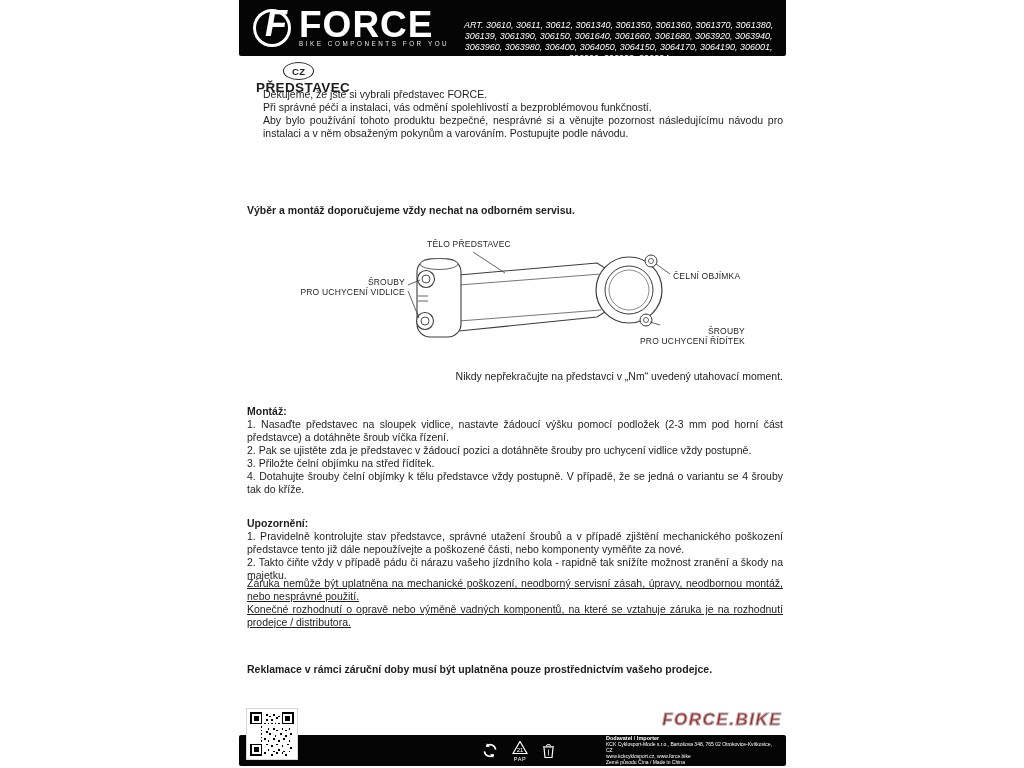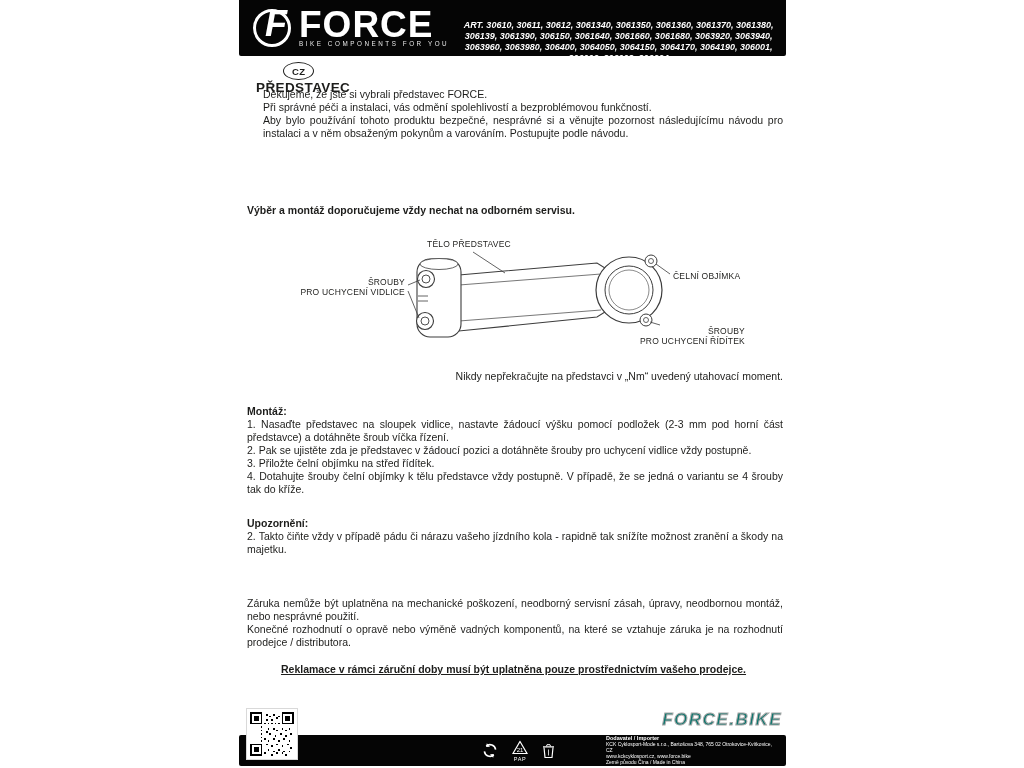--- a/index.html
+++ b/index.html
@@ -29,58 +29,58 @@
     font-style:italic; font-weight:bold; font-size:36px; color:#fff; line-height:1;
   }
   .logo-brand {
     font-weight:bold; font-size:37px; line-height:29px;
     color:#fff; letter-spacing:1px;
   }
   .logo-tagline {
     font-size:6.3px; letter-spacing:2.55px; color:#e8e8e8; margin-top:1px; white-space:nowrap;
   }
   .art-numbers {
-    flex:1 1 auto; color:#fff; font-size:9px; font-weight:bold; font-style:italic;
+    flex:1 1 auto; color:#fff; font-size:9px; font-weight:normal; font-style:italic;
     line-height:11px; text-align:center;margin-top:28px;
   }
 
   
   .title-row { position:absolute; top:62px; left:8px; display:flex; align-items:center;flex-direction:column; }
   .cz-badge {
     display:inline-flex; align-items:center; justify-content:center;
     width:31px; height:18px; border:1.6px solid #1d1d1b; border-radius:50%;
     font-weight:bold; font-size:9.5px; letter-spacing:0.3px;
   }
   .page-title { font-weight:bold; font-size:13.5px; margin-left:9px; letter-spacing:0.4px; }
 
   
   .txt { font-size:10.5px; line-height:13px; text-align:justify; }
   .bold { font-weight:bold; }
   .intro       { position:absolute; top:88px;  left:24px; right:3px; }
   .service-note{ position:absolute; top:180px; left:8px; right:3px;margin-top:24px; }
   .torque-note { position:absolute; top:370px; left:8px; right:3px; text-align:right; }
   .montaz      { position:absolute; top:405px; left:8px; right:3px; }
   .upozorneni  { position:absolute; top:517px; left:8px; right:3px; }
-  .warranty    { position:absolute; top:597px; left:8px; right:3px; }
-  .claim       { position:absolute; top:663px; left:8px; right:6px; text-align:center;text-decoration:underline; }
+  .warranty    { position:absolute; top:577px; left:8px; right:3px;text-decoration:underline; }
+  .claim       { position:absolute; top:663px; left:8px; right:6px; text-align:left; }
 
   
   .diagram { position:absolute; top:233px; left:38px; width:472px; height:128px; }
   .diagram svg { position:absolute; left:0; top:0; }
   .dlabel {
     position:absolute; font-size:8.5px; line-height:10px; letter-spacing:0.2px;
     color:#1d1d1b; white-space:nowrap;
   }
   .dlabel.center { text-align:right; }
 
   
   .force-bike-outline {
     position:absolute; right:4px; bottom:38px;
     font-size:17px; font-style:italic; font-weight:bold; letter-spacing:1.5px;
-    color:#0f766e; -webkit-text-stroke:1px #a9a9a9;
+    color:#b91c1c; -webkit-text-stroke:1px #a9a9a9;
   }
   .footer-bar {
     position:absolute; left:0; right:0; bottom:2px; height:31px;
     background:#050505; border-radius:2px;
   }
   .qr-box {
     position:absolute; left:7px; bottom:8px; width:52px; height:52px;
     background:#fff; border:1px solid #d9d9d9; padding:3px;
   }
   .eco-group {
@@ -181,20 +181,21 @@
   <div class="montaz txt">
     <p class="bold">Montáž:</p>
     <p>1. Nasaďte představec na sloupek vidlice, nastavte žádoucí výšku pomocí podložek (2-3 mm pod horní část představce) a dotáhněte šroub víčka řízení.</p>
     <p>2. Pak se ujistěte zda je představec v žádoucí pozici a dotáhněte šrouby pro uchycení vidlice vždy postupně.</p>
     <p>3. Přiložte čelní objímku na střed řídítek.</p>
     <p>4. Dotahujte šrouby čelní objímky k tělu představce vždy postupně. V případě, že se jedná o variantu se 4 šrouby tak do kříže.</p>
   </div>
 
   <div class="upozorneni txt">
     <p class="bold">Upozornění:</p>
+    <p>1. Pravidelně kontrolujte stav představce, správné utažení šroubů a v případě zjištění mechanického poškození představce tento již dále nepoužívejte a poškozené části, nebo komponenty vyměňte za nové.</p>
     <p>2. Takto čiňte vždy v případě pádu či nárazu vašeho jízdního kola - rapidně tak snížíte možnost zranění a škody na majetku.</p>
   </div>
 
   <div class="warranty txt">
     <p>Záruka nemůže být uplatněna na mechanické poškození, neodborný servisní zásah, úpravy, neodbornou montáž, nebo nesprávné použití.</p>
     <p>Konečné rozhodnutí o opravě nebo výměně vadných komponentů, na které se vztahuje záruka je na rozhodnutí prodejce / distributora.</p>
   </div>
 
   <p class="claim txt bold">Reklamace v rámci záruční doby musí být uplatněna pouze prostřednictvím vašeho prodejce.</p>
 

